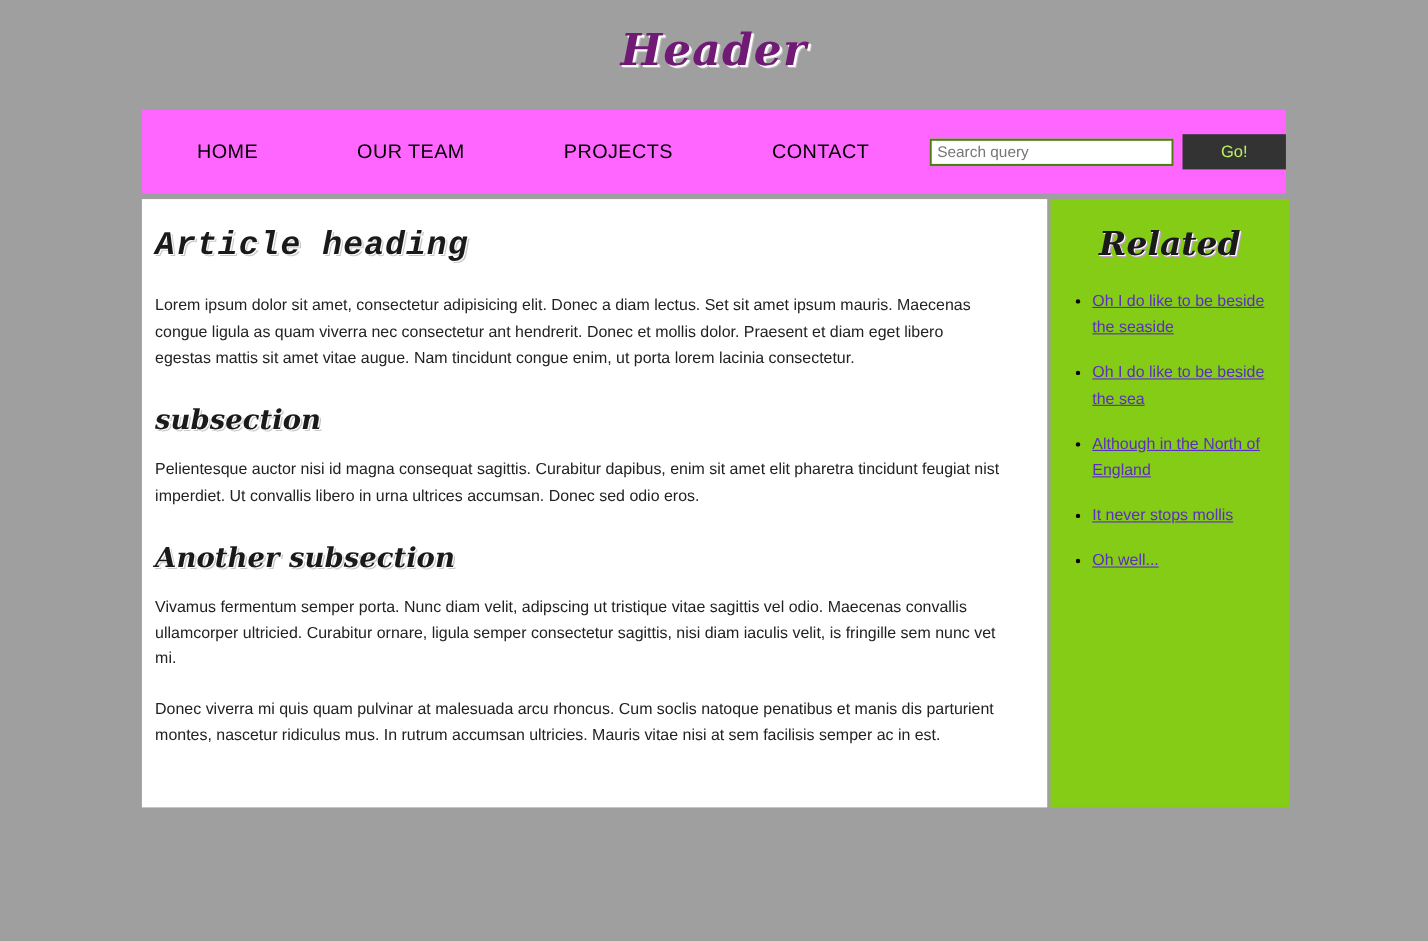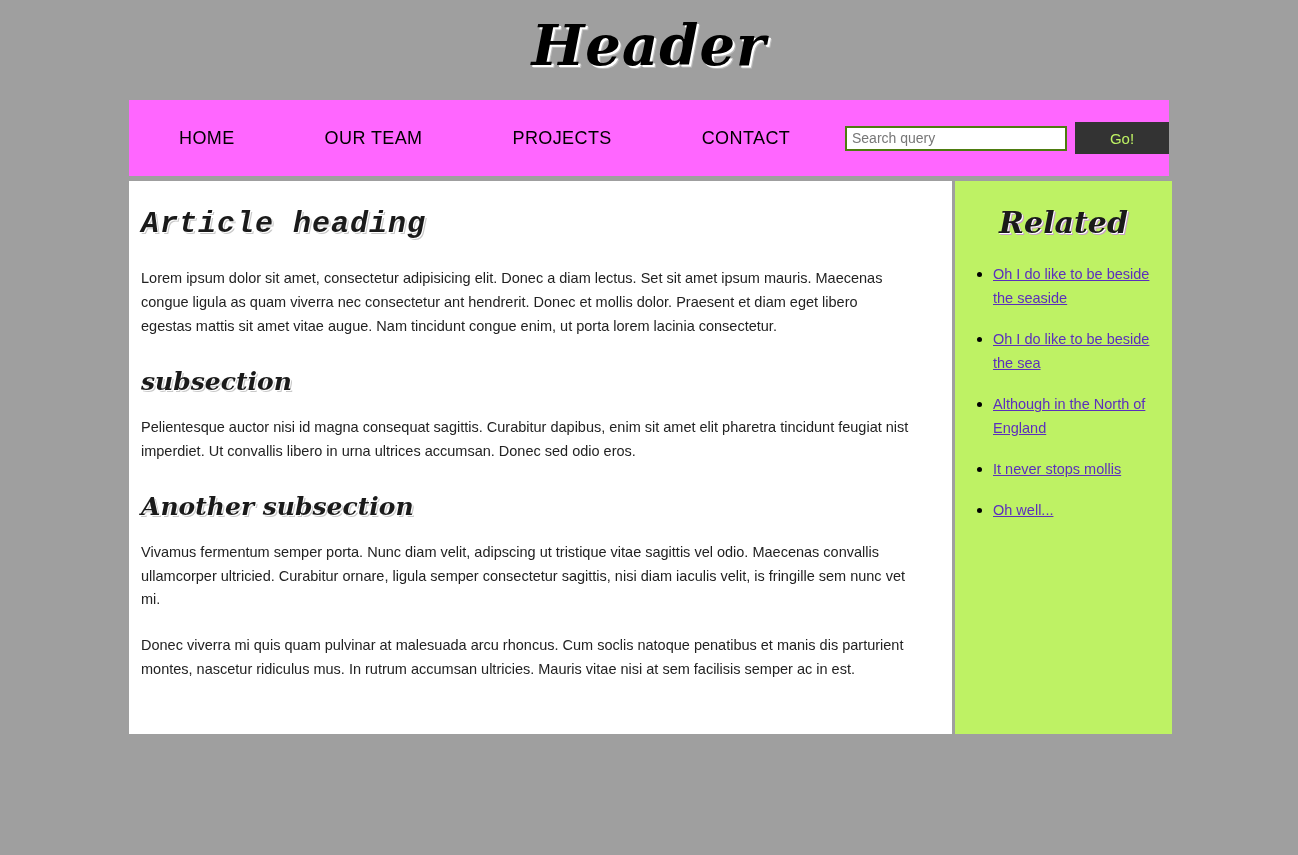--- a/index.html
+++ b/index.html
@@ -24,22 +24,22 @@
   .site-header {
     height: 100px;
     display: flex;
     align-items: center;
     justify-content: center;
   }
   .site-title {
     font-family: "DejaVu Serif", serif;
     font-weight: bold;
     font-style: italic;
-    font-size: 56px;
-    color: #000000;
+    font-size: 40px;
+    color: #701a75;
     letter-spacing: 1px;
     text-shadow: 2px 2px 0 #ffffff, 3px 3px 0 #bdbdbd;
     margin: 0;
     padding-bottom: 10px;
   }
 
   
   .nav-bar {
     background: #ff66ff;
     height: 76px;
@@ -136,21 +136,21 @@
     font-family: "DejaVu Serif", serif;
     font-style: italic;
     font-weight: bold;
     font-size: 25px;
     color: #1a1a1a;
     margin: 28px 0 20px 0;
     text-shadow: 1px 1px 0 #ffffff, 2px 2px 0 #c9c9c9;
   }
 
   .sidebar {
-    background: #bef264;
+    background: #84cc16;
     width: 217px;
     margin-left: 3px;
     flex: 0 0 auto;
     box-sizing: border-box;
     padding: 10px 12px 20px 12px;
   }
   .sidebar-title {
     font-family: "DejaVu Serif", serif;
     font-style: italic;
     font-weight: bold;

